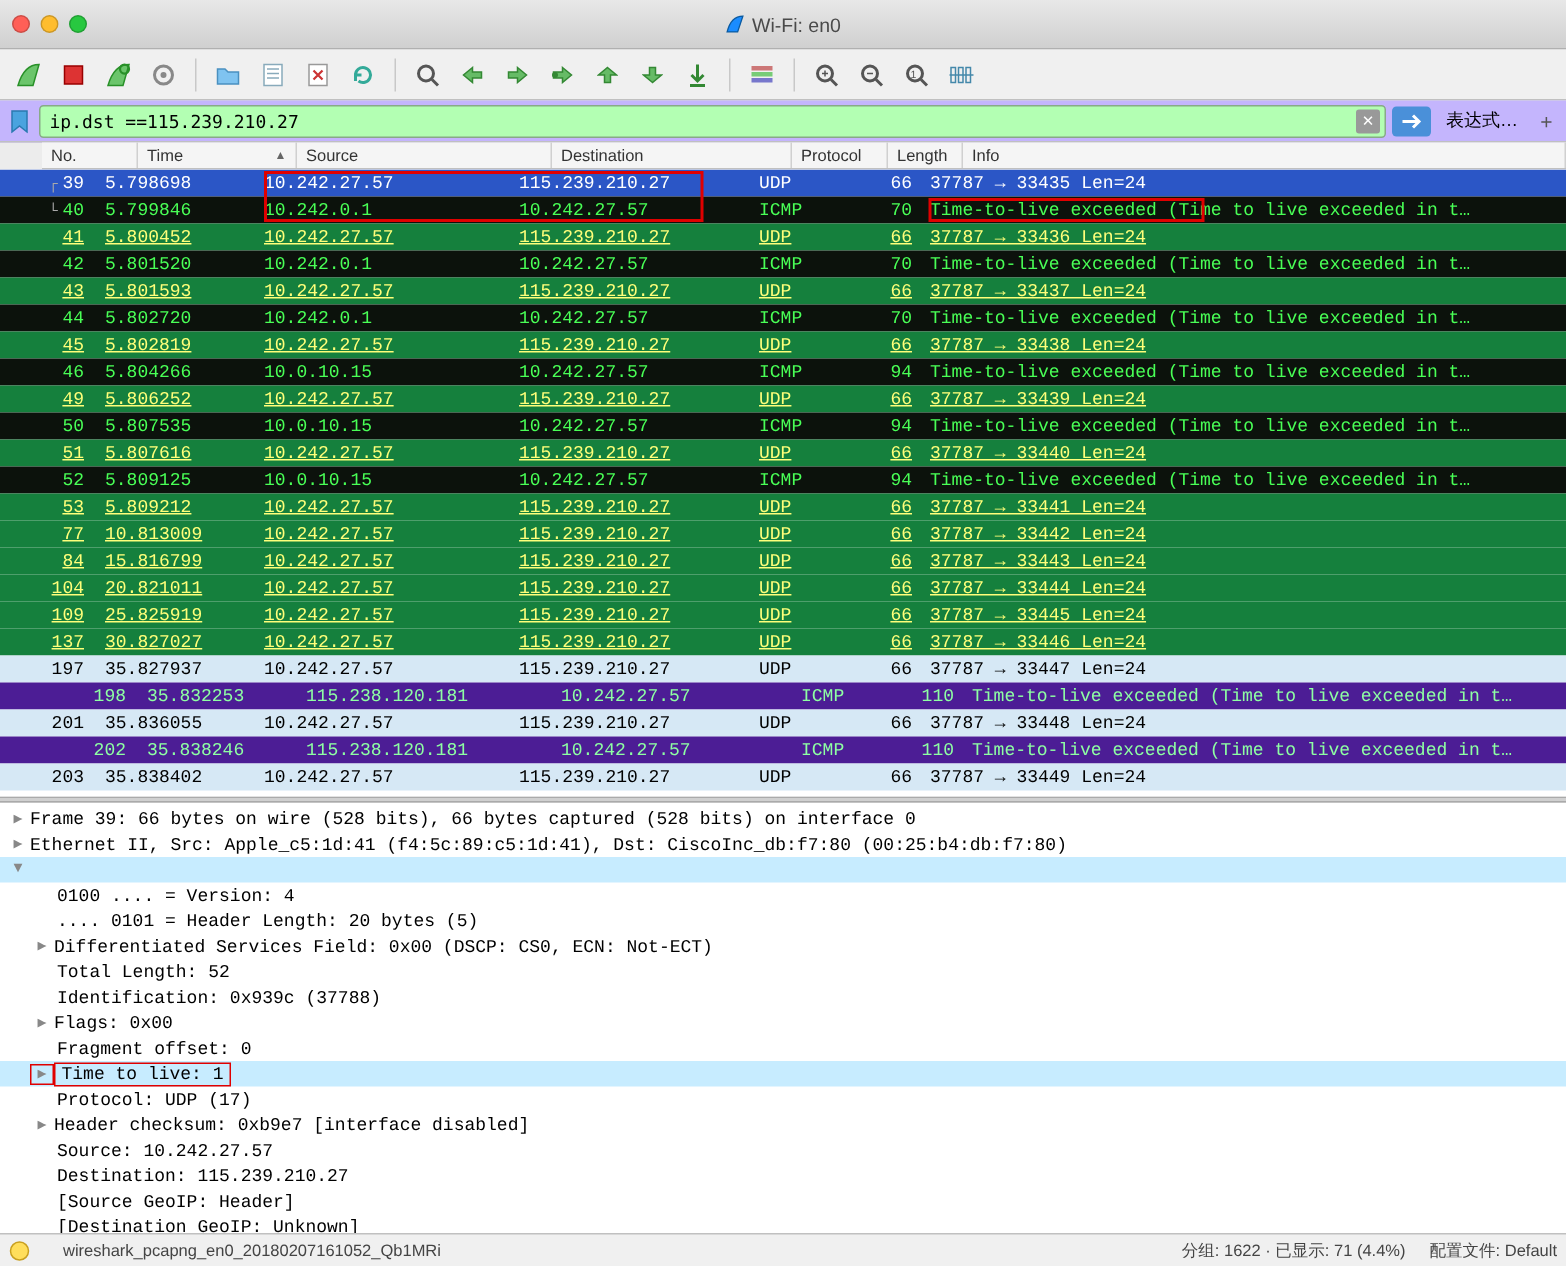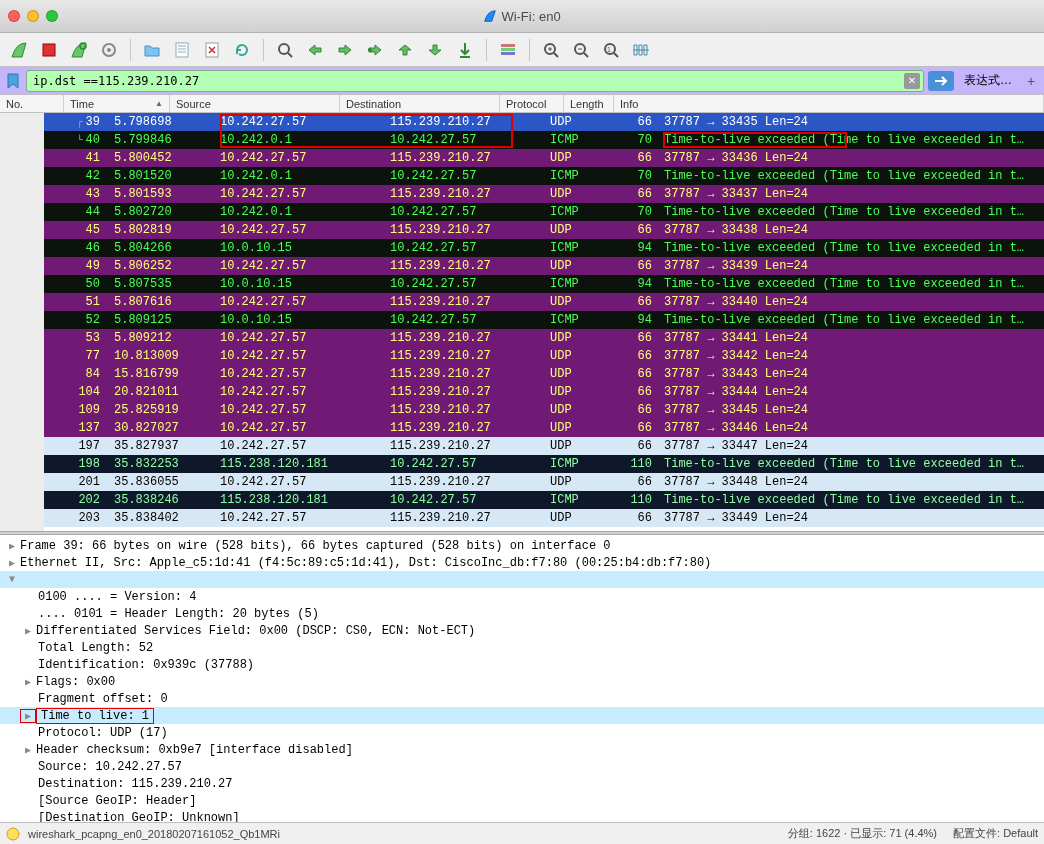--- a/index.html
+++ b/index.html
@@ -14,50 +14,50 @@
 .tbtn { width: 26px; height: 26px; display: flex; align-items: center; justify-content: center; border-radius: 3px; cursor: pointer; }
 .tsep { width: 1px; height: 22px; background: #c8c8c8; margin: 0 4px; }
 .filterbar { height: 28px; background: #c4b5fd; border-bottom: 1px solid #c0c0c0; display: flex; align-items: center; padding: 0 4px; gap: 4px; }
 .bookmark-icon { width: 18px; height: 20px; display:flex; align-items:center; justify-content:center; }
 .filter-input { flex: 1; height: 22px; background: #b3ffb3; border: 1px solid #8a8; border-radius: 3px; padding: 0 22px 0 6px; font-family: Menlo, monospace; font-size: 12px; outline: none; position:relative; }
 .filter-wrap { position:relative; flex:1; display:flex; }
 .filter-clear { position:absolute; right:4px; top:3px; width:16px; height:16px; background:#999; border-radius:2px; display:flex; align-items:center; justify-content:center; color:#fff; font-size:10px; cursor:pointer; }
 .apply-btn { width:26px; height:20px; background:#4a90d9; border-radius:3px; display:flex; align-items:center; justify-content:center; cursor:pointer; }
 .expr-btn { padding:0 6px; height:20px; display:flex; align-items:center; font-size:12px; cursor:pointer; }
 .plus-btn { width:18px; height:18px; display:flex; align-items:center; justify-content:center; font-size:14px; cursor:pointer; color:#555; }
-.pkt-header { display: flex; background: #f5f5f5; border-bottom: 1px solid #c0c0c0; font-size: 11px; color: #333; height: 18px; }
+.pkt-header { display: flex; background: #f5f5f5; border-bottom: 1px solid #c0c0c0; font-size: 11px; color: #333; height: 18px; margin-left: 28px; }
 .pkt-header > div { padding: 2px 6px; border-right: 1px solid #d0d0d0; white-space: nowrap; overflow: hidden; display:flex; align-items:center; justify-content:space-between; }
 .col-no { width: 64px; text-align: right; padding-right: 8px; }
 .col-time { width: 106px; }
 .col-src { width: 170px; }
 .col-dst { width: 160px; }
 .col-proto { width: 64px; }
 .col-len { width: 50px; text-align: right; }
 .col-info { flex: 1; }
 .sort-ind { font-size:8px; color:#666; margin-left:3px; }
-.pkt-list { flex: 0 0 418px; overflow-y: auto; font-family: Menlo, "Courier New", monospace; font-size: 12px; background: #fff; position:relative;margin-left:44px; }
+.pkt-list { flex: 0 0 418px; overflow-y: auto; font-family: Menlo, "Courier New", monospace; font-size: 12px; background: #fff; position:relative; }
 .pkt-row { display: flex; height: 18px; line-height: 18px; white-space: nowrap; }
 .pkt-row > div { padding: 0 6px; overflow: hidden; }
 .row-selected { background: #2b56c6 !important; color: #fff !important; }
 .row-blue { background: #d6e8f5; color: #000; }
-.row-red { background: #701a75; color: #ffff7a; }
+.row-red { background: #15803d; color: #ffff7a; text-decoration: underline; }
 .row-black { background: #0c120c; color: #49ff56; }
-.row-green { background: #0f172a; color: #8effa3; }
+.row-green { background: #4c1d95; color: #8effa3; padding-left: 28px; }
 .pkt-row .col-no { text-align: right; padding-right: 8px; }
 .pkt-row .col-len { text-align: right; }
 .red-box { border: 2px solid #e00000; position:absolute; pointer-events:none; }
 .divider-h { height: 4px; background: #d0d0d0; border-top: 1px solid #aaa; border-bottom: 1px solid #aaa; cursor: row-resize; }
 .detail-pane { flex: 1; overflow-y: auto; background: #fff; font-family: Menlo, "Courier New", monospace; font-size: 12px; padding: 2px 0; }
 .tree-row { display: flex; align-items: center; height: 17px; padding-left: 4px; white-space: nowrap; }
 .tree-toggle { width: 16px; text-align: center; color: #888; cursor:pointer; font-size:10px; }
 .tree-row.indent1 { padding-left: 20px; }
 .tree-row.indent2 { padding-left: 38px; }
 .tree-hl { background: #c7ecff; }
 .tree-redbox { border: 1.5px solid #e00000; }
-.statusbar { height: 22px; background: #f0f0f0; border-top: 1px solid #c0c0c0; display: flex; align-items: center; padding: 0 6px; font-size: 11px; color: #444; gap:8px; }
+.statusbar { height: 22px; background: #f0f0f0; border-top: 1px solid #c0c0c0; display: flex; align-items: center; padding: 0 6px; font-size: 11px; color: #444; gap:22px; }
 .status-left { display:flex; align-items:center; gap:4px; }
 .status-filename { flex:1; }
 .status-right { display:flex; gap:16px; }
 .link-brace { display:inline-block; width:12px; color:#aaa; font-size:10px; text-align:center; }
 </style>
 </head>
 <body>
 
 <div class="titlebar">
   <div class="traffic">

